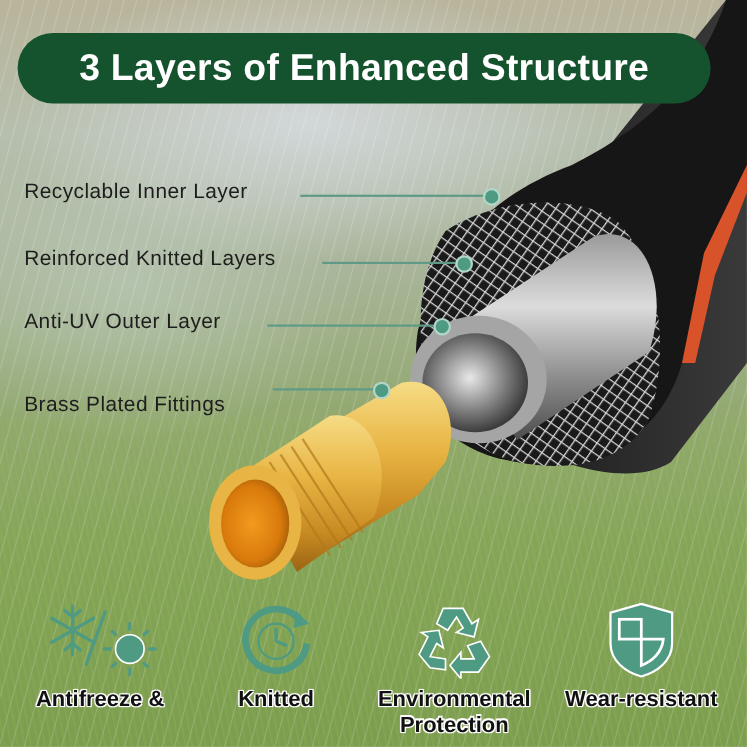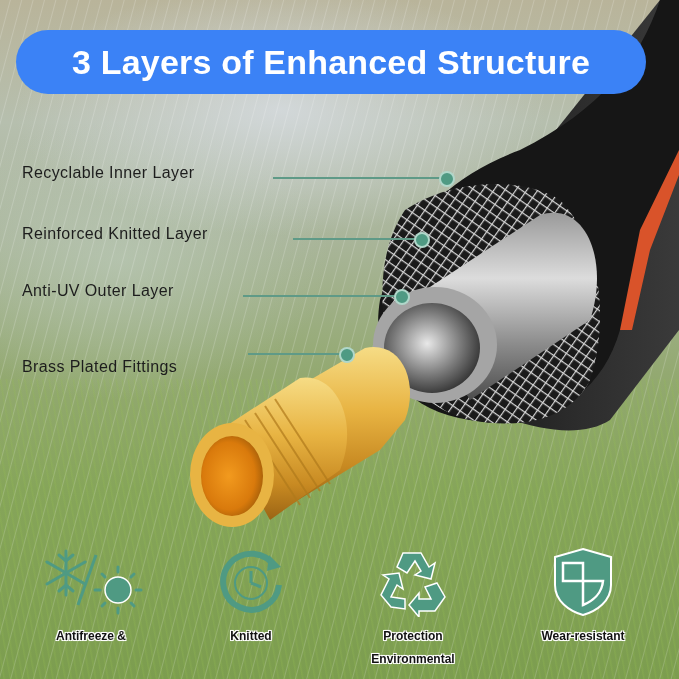--- a/index.html
+++ b/index.html
@@ -6,29 +6,29 @@
   body{width:679px;height:679px;overflow:hidden;position:relative;font-family:"Liberation Sans",sans-serif;}
   .bg{position:absolute;inset:0;
     background:
       radial-gradient(ellipse 380px 180px at 280px 110px, rgba(215,220,225,0.85), rgba(200,205,200,0) 70%),
       radial-gradient(ellipse 300px 200px at 120px 260px, rgba(190,205,190,0.6), rgba(0,0,0,0) 70%),
       linear-gradient(180deg,#b9b49a 0%,#b6bfae 18%,#a9b59a 35%,#93a971 55%,#86a55a 72%,#7c9d4f 100%);}
   .rain{position:absolute;inset:0;
     background:repeating-linear-gradient(105deg, rgba(255,255,255,0.0) 0px, rgba(255,255,255,0.0) 9px, rgba(255,255,255,0.18) 10px, rgba(255,255,255,0.0) 11px);}
   .grass{position:absolute;left:0;right:0;bottom:0;height:300px;
     background:repeating-linear-gradient(80deg, rgba(120,160,60,0.0) 0px, rgba(120,160,60,0.0) 3px, rgba(150,190,80,0.25) 4px, rgba(120,160,60,0) 6px);}
-  .title-pill{position:absolute;left:16px;top:30px;width:630px;height:64px;border-radius:32px;background:#3b82f6;
+  .title-pill{position:absolute;left:16px;top:30px;width:630px;height:64px;border-radius:32px;background:#14532d;
     display:flex;align-items:center;justify-content:center;}
   .title-pill span{color:#fff;font-weight:700;font-size:34px;letter-spacing:0.2px;}
-  .callout{position:absolute;left:22px;font-size:16px;color:#1d1d1d;letter-spacing:0.4px;}
+  .callout{position:absolute;left:22px;font-size:19px;color:#1d1d1d;letter-spacing:0.4px;}
   .leader{position:absolute;height:1.5px;background:#5f9a87;}
   .dot{position:absolute;width:12px;height:12px;border-radius:50%;background:#4f9a83;border:2px solid rgba(200,230,220,0.8);}
   svg.hose{position:absolute;left:0;top:0;}
   .feat{position:absolute;top:545px;width:150px;text-align:center;}
-  .feat .lbl{display:block;font-weight:700;font-size:12px;line-height:23px;color:#111;
+  .feat .lbl{display:block;font-weight:700;font-size:20px;line-height:23px;color:#111;
     text-shadow:0 0 2px #fff,0 0 2px #fff,1px 1px 0 #fff,-1px -1px 0 #fff,1px -1px 0 #fff,-1px 1px 0 #fff;}
   .feat svg{display:block;margin:0 auto 8px auto;}
 </style>
 </head>
 <body>
 
 <div class="bg"></div>
 <div class="rain"></div>
 <div class="grass"></div>
 
@@ -91,21 +91,21 @@
 </svg>
 
 <div class="title-pill">
   <span>3 Layers of Enhanced Structure</span>
 </div>
 
 <div class="callout" style="top:164px">Recyclable Inner Layer</div>
 <div class="leader" style="left:273px;top:177px;width:170px"></div>
 <div class="dot" style="left:439px;top:171px"></div>
 
-<div class="callout" style="top:225px">Reinforced Knitted Layer</div>
+<div class="callout" style="top:225px">Reinforced Knitted Layers</div>
 <div class="leader" style="left:293px;top:238px;width:126px"></div>
 <div class="dot" style="left:414px;top:232px"></div>
 
 <div class="callout" style="top:282px">Anti-UV Outer Layer</div>
 <div class="leader" style="left:243px;top:295px;width:155px"></div>
 <div class="dot" style="left:394px;top:289px"></div>
 
 <div class="callout" style="top:358px">Brass Plated Fittings</div>
 <div class="leader" style="left:248px;top:353px;width:95px"></div>
 <div class="dot" style="left:339px;top:347px"></div>
@@ -149,22 +149,22 @@
 </div>
 
 <div class="feat" style="left:338px">
   <svg width="72" height="72" viewBox="0 0 72 72">
     <g fill="#4f9a83" stroke="#fff" stroke-width="1.5">
       <path d="M26 8 L44 8 L52 22 L58 18 L54 34 L38 30 L44 26 L38 16 L30 28 L20 22 Z"></path>
       <path d="M60 38 L68 52 L58 66 L42 66 L42 72 L32 60 L42 48 L42 54 L54 54 L48 42 Z"></path>
       <path d="M14 62 L4 50 L12 34 L6 30 L22 28 L26 44 L20 40 L14 52 L28 54 L28 64 Z"></path>
     </g>
   </svg>
+  <span class="lbl">Environmental</span>
   <span class="lbl">Protection</span>
-  <span class="lbl">Environmental</span>
 </div>
 
 <div class="feat" style="left:508px">
   <svg width="72" height="72" viewBox="0 0 72 72">
     <path d="M36 4 L64 12 L64 40 C64 56 50 66 36 70 C22 66 8 56 8 40 L8 12 Z" fill="#4f9a83" stroke="#fff" stroke-width="2"></path>
     <rect x="16" y="18" width="20" height="18" fill="none" stroke="#fff" stroke-width="2.5"></rect>
     <path d="M36 36 L56 36 C55 48 46 56 36 60 Z" fill="none" stroke="#fff" stroke-width="2.5"></path>
   </svg>
   <span class="lbl">Wear-resistant</span>
 </div>

